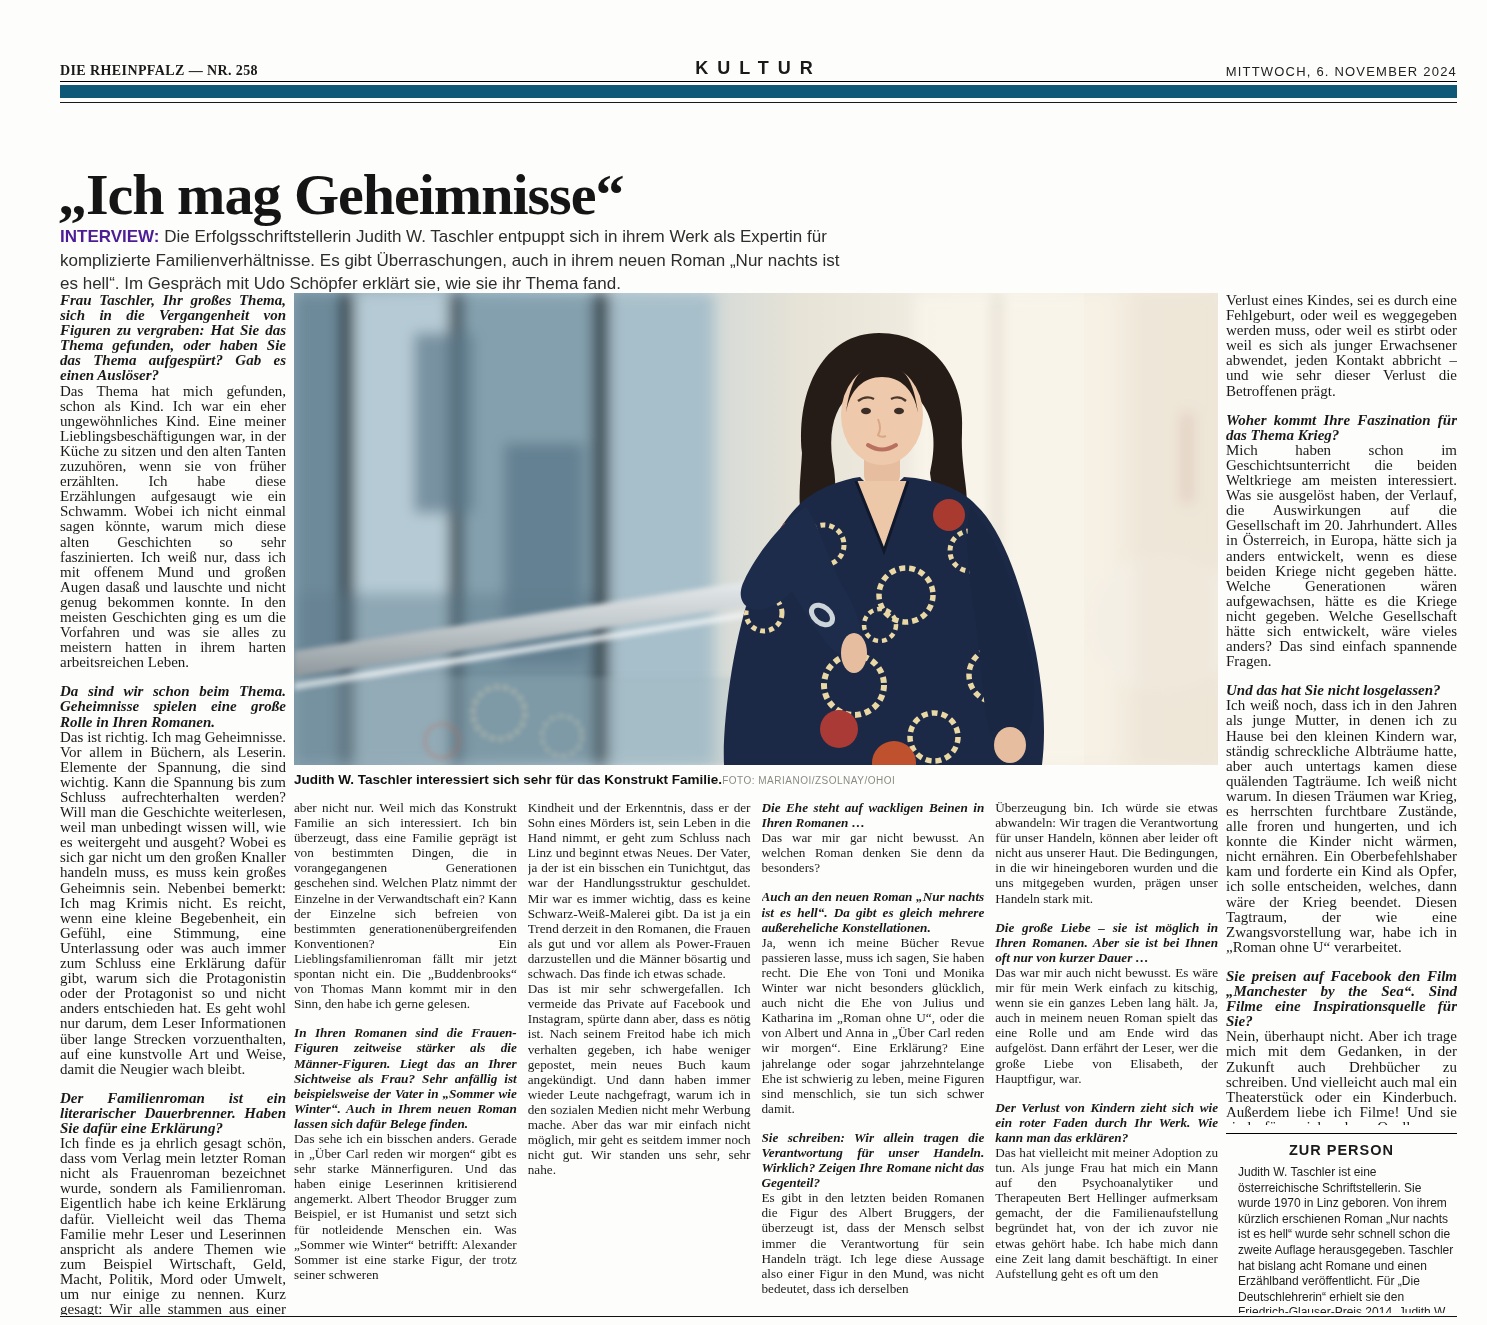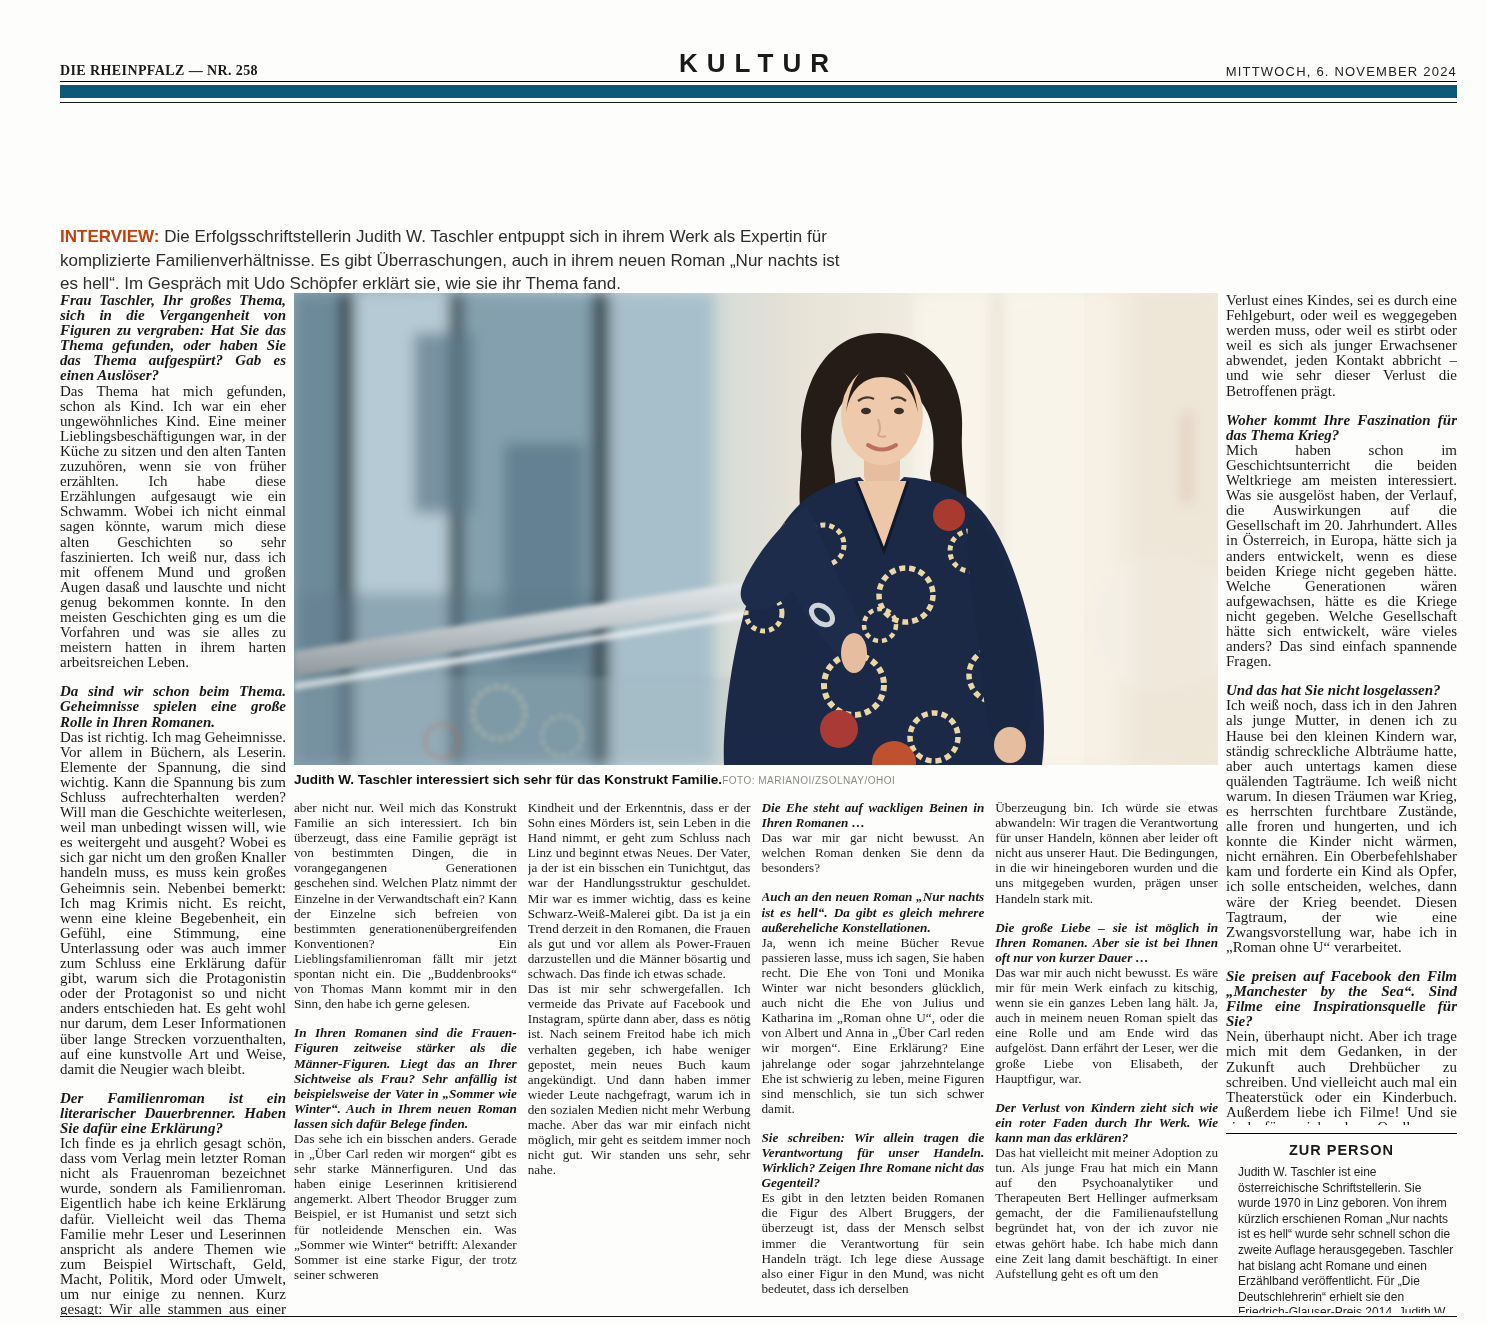--- a/index.html
+++ b/index.html
@@ -3,21 +3,21 @@
 <meta charset="utf-8">
 <style>
   html,body{margin:0;padding:0;background:#e9e9e9;}
   .page{position:relative;width:1487px;height:1325px;background:#fdfdfb;margin:0 auto;overflow:hidden;
         font-family:"Liberation Serif",serif;color:#1a1a1a;}
   
   .masthead{position:absolute;left:60px;right:30px;top:55px;height:24px;}
   .masthead .mh-left{position:absolute;left:0;bottom:0;font-family:"Liberation Serif",serif;
         font-weight:bold;font-size:14px;letter-spacing:.4px;}
   .masthead .mh-center{position:absolute;left:0;right:0;bottom:0;text-align:center;
-        font-family:"Liberation Sans",sans-serif;font-weight:bold;font-size:26px;letter-spacing:9px;}
+        font-family:"Liberation Sans",sans-serif;font-weight:bold;font-size:18px;letter-spacing:9px;}
   .masthead .mh-right{position:absolute;right:0;bottom:0;font-family:"Liberation Sans",sans-serif;
         font-size:13px;letter-spacing:1.2px;color:#222;}
   .rule-a{position:absolute;left:60px;right:30px;top:81px;border-top:1.5px solid #000;}
   .teal-bar{position:absolute;left:60px;right:30px;top:85px;height:13px;}
   .rule-b{position:absolute;left:60px;right:30px;top:102px;border-top:1px solid #1a1a1a;}
   
   .headline{position:absolute;left:58px;top:122px;font-family:"Liberation Serif",serif;
         font-weight:bold;font-size:58px;letter-spacing:-1px;color:#151515;}
   .intro{position:absolute;left:60px;top:208px;width:800px;font-family:"Liberation Sans",sans-serif;
         font-size:17px;line-height:23.5px;color:#2d2d2d;}
@@ -54,21 +54,22 @@
 
   <div class="masthead">
     <span class="mh-left">DIE RHEINPFALZ — NR. 258</span>
     <span class="mh-center">KULTUR</span>
     <span class="mh-right">MITTWOCH, 6. NOVEMBER 2024</span>
   </div>
   <div class="rule-a"></div>
   <div class="teal-bar" id="tealbar" style="background: rgb(14, 88, 120);"></div>
   <div class="rule-b"></div>
 
-  <p class="intro"><span class="kicker" id="kicker" style="color: #c2410c;">INTERVIEW:</span><span> Die Erfolgsschriftstellerin Judith W. Taschler entpuppt sich in ihrem Werk als Expertin für komplizierte Familienverhältnisse. Es gibt Überraschungen, auch in ihrem neuen Roman „Nur nachts ist es hell“. Im Gespräch mit Udo Schöpfer erklärt sie, wie sie ihr Thema fand.</span></p>
+  <h1 class="headline">„Ich mag Geheimnisse“</h1>
+  <p class="intro"><span class="kicker" id="kicker" style="color: #4c1d95;">INTERVIEW:</span><span> Die Erfolgsschriftstellerin Judith W. Taschler entpuppt sich in ihrem Werk als Expertin für komplizierte Familienverhältnisse. Es gibt Überraschungen, auch in ihrem neuen Roman „Nur nachts ist es hell“. Im Gespräch mit Udo Schöpfer erklärt sie, wie sie ihr Thema fand.</span></p>
 
   <div class="textcol col-1">
       <p class="blk q">Frau Taschler, Ihr großes Thema, sich in die Vergangenheit von Figuren zu vergraben: Hat Sie das Thema gefunden, oder haben Sie das Thema aufgespürt? Gab es einen Auslöser?</p>
       <p class="blk a">Das Thema hat mich gefunden, schon als Kind. Ich war ein eher ungewöhnliches Kind. Eine meiner Lieblingsbeschäftigungen war, in der Küche zu sitzen und den alten Tanten zuzuhören, wenn sie von früher erzählten. Ich habe diese Erzählungen aufgesaugt wie ein Schwamm. Wobei ich nicht einmal sagen könnte, warum mich diese alten Geschichten so sehr faszinierten. Ich weiß nur, dass ich mit offenem Mund und großen Augen dasaß und lauschte und nicht genug bekommen konnte. In den meisten Geschichten ging es um die Vorfahren und was sie alles zu meistern hatten in ihrem harten arbeitsreichen Leben.</p>
       <p class="blk q">Da sind wir schon beim Thema. Geheimnisse spielen eine große Rolle in Ihren Romanen.</p>
       <p class="blk a">Das ist richtig. Ich mag Geheimnisse. Vor allem in Büchern, als Leserin. Elemente der Spannung, die sind wichtig. Kann die Spannung bis zum Schluss aufrechterhalten werden? Will man die Geschichte weiterlesen, weil man unbedingt wissen will, wie es weitergeht und ausgeht? Wobei es sich gar nicht um den großen Knaller handeln muss, es muss kein großes Geheimnis sein. Nebenbei bemerkt: Ich mag Krimis nicht. Es reicht, wenn eine kleine Begebenheit, ein Gefühl, eine Stimmung, eine Unterlassung oder was auch immer zum Schluss eine Erklärung dafür gibt, warum sich die Protagonistin oder der Protagonist so und nicht anders entschieden hat. Es geht wohl nur darum, dem Leser Informationen über lange Strecken vorzuenthalten, auf eine kunstvolle Art und Weise, damit die Neugier wach bleibt.</p>
       <p class="blk q">Der Familienroman ist ein literarischer Dauerbrenner. Haben Sie dafür eine Erklärung?</p>
       <p class="blk a">Ich finde es ja ehrlich gesagt schön, dass vom Verlag mein letzter Roman nicht als Frauenroman bezeichnet wurde, sondern als Familienroman. Eigentlich habe ich keine Erklärung dafür. Vielleicht weil das Thema Familie mehr Leser und Leserinnen anspricht als andere Themen wie zum Beispiel Wirtschaft, Geld, Macht, Politik, Mord oder Umwelt, um nur einige zu nennen. Kurz gesagt: Wir alle stammen aus einer Familie, weshalb es ein Thema ist, das uns alle tangiert.</p>
       <p class="blk q">Lesen Sie gerne Familienromane?</p>
       <p class="blk a">Ich lese auch gerne Familienromane,</p>

